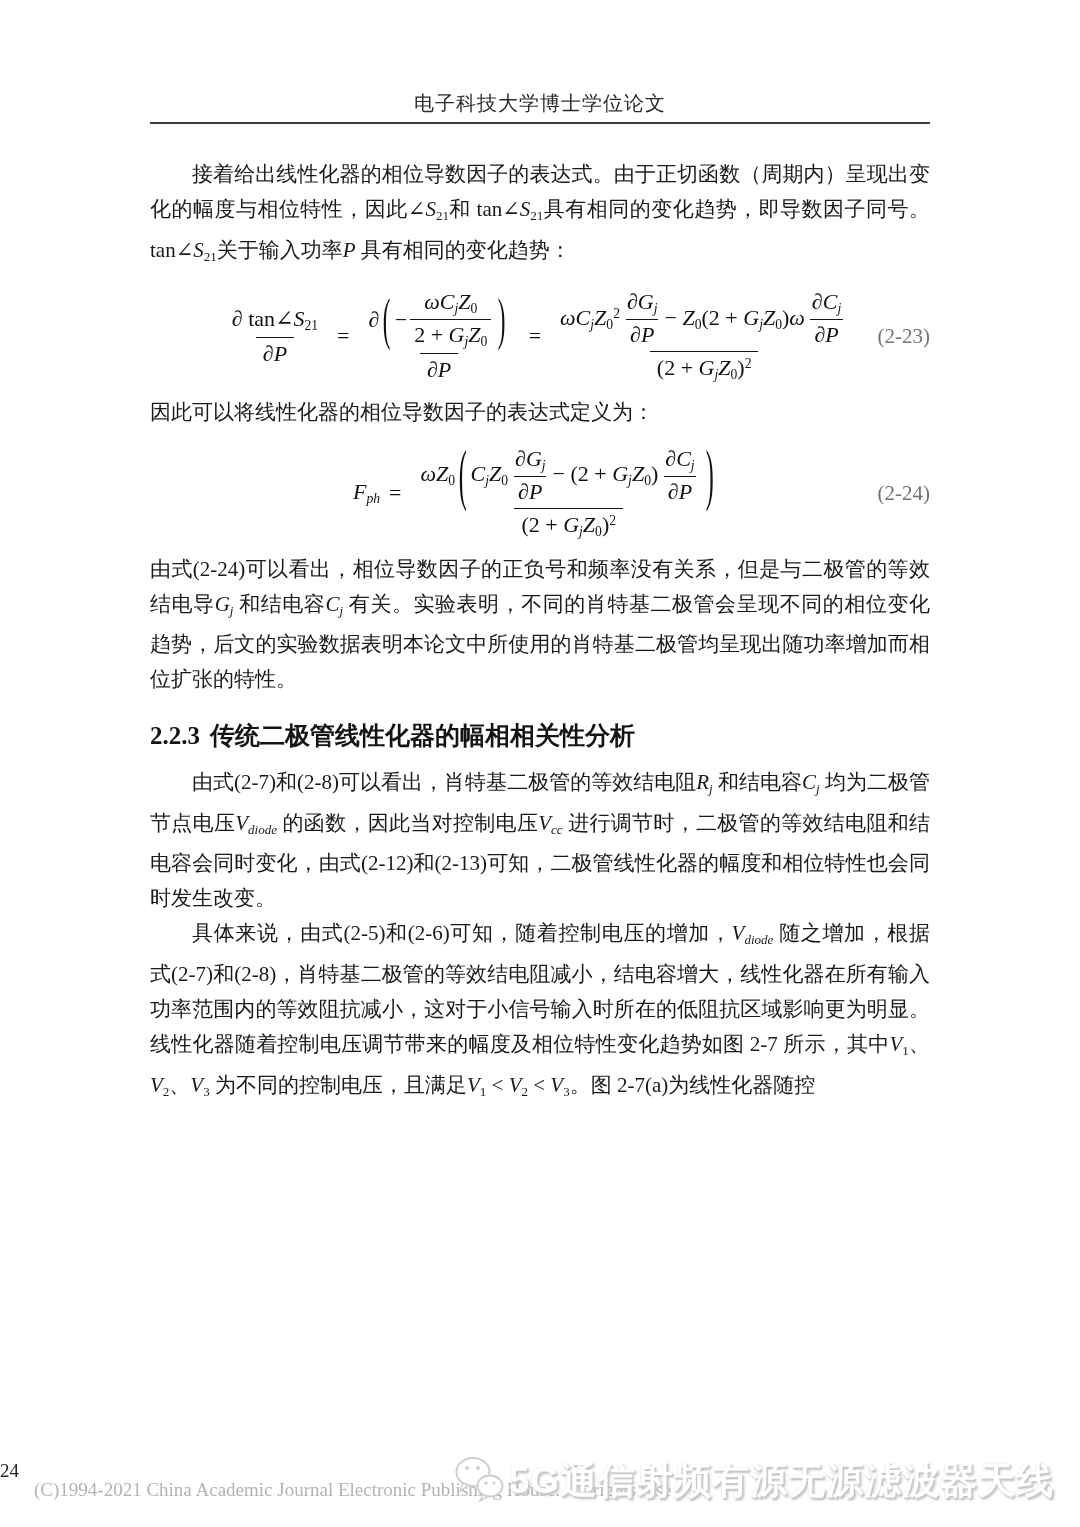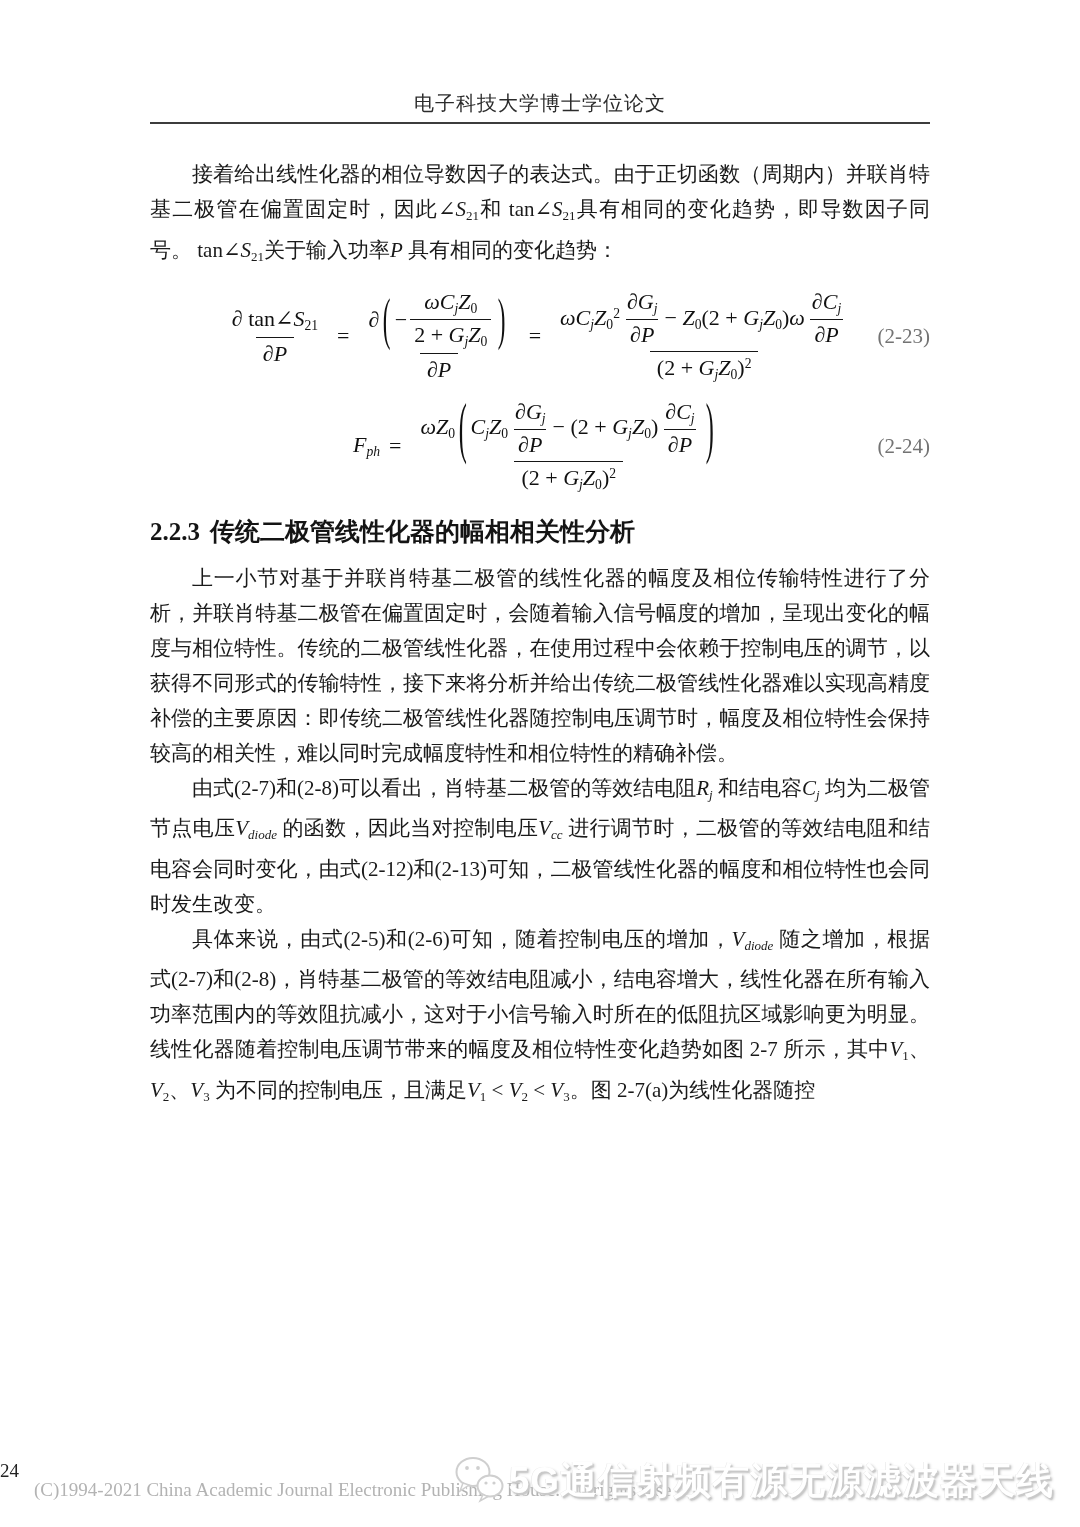--- a/index.html
+++ b/index.html
@@ -65,21 +65,21 @@
 
 <div class="page">
 
   <div class="header">
     <div class="header-title">电子科技大学博士学位论文</div>
     <div class="header-rule"></div>
   </div>
 
   <div class="content">
 
-    <p class="para indent"><span>接着给出线性化器的相位导数因子的表达式。由于正切函数（周期内）并联肖特基二极管在偏置固定时，因此</span><span>∠</span><span class="mi">S</span><span class="msub">21</span><span>和 tan∠</span><span class="mi">S</span><span class="msub">21</span><span>具有相同的变化趋势，即导数因子同号。 tan∠</span><span class="mi">S</span><span class="msub">21</span><span>关于输入功率</span><span class="mi">P</span><span> 具有相同的变化趋势：</span></p>
+    <p class="para indent"><span>接着给出线性化器的相位导数因子的表达式。由于正切函数（周期内）呈现出变化的幅度与相位特性，因此</span><span>∠</span><span class="mi">S</span><span class="msub">21</span><span>和 tan∠</span><span class="mi">S</span><span class="msub">21</span><span>具有相同的变化趋势，即导数因子同号。 tan∠</span><span class="mi">S</span><span class="msub">21</span><span>关于输入功率</span><span class="mi">P</span><span> 具有相同的变化趋势：</span></p>
 
     <div class="equation">
       <div class="eq-body">
         <span class="frac">
           <span class="fnum"><span>∂ tan∠</span><span class="mi">S</span><span class="msub">21</span></span>
           <span class="fden"><span>∂</span><span class="mi">P</span></span>
         </span>
         <span class="eqop">=</span>
         <span class="frac">
           <span class="fnum">
@@ -111,20 +111,21 @@
                 <span class="fden"><span>∂</span><span class="mi">P</span></span>
               </span>
             </span>
           </span>
           <span class="fden"><span>(2 + </span><span class="mi">G</span><span class="msub mi">j</span><span class="mi">Z</span><span class="msub">0</span><span>)</span><span class="msup">2</span></span>
         </span>
       </div>
       <span class="eqlabel">(2-23)</span>
     </div>
 
+    <p class="para"><span>因此可以将线性化器的相位导数因子的表达式定义为：</span></p>
 
     <div class="equation">
       <div class="eq-body">
         <span><span class="mi">F</span><span class="msub mi">ph</span></span>
         <span class="eqop">=</span>
         <span class="frac">
           <span class="fnum">
             <span class="eqrow">
               <span><span class="mi">ωZ</span><span class="msub">0</span></span>
               <span class="bp bp-l">(</span>
@@ -140,26 +141,26 @@
               </span>
               <span class="bp bp-l">)</span>
             </span>
           </span>
           <span class="fden"><span>(2 + </span><span class="mi">G</span><span class="msub mi">j</span><span class="mi">Z</span><span class="msub">0</span><span>)</span><span class="msup">2</span></span>
         </span>
       </div>
       <span class="eqlabel">(2-24)</span>
     </div>
 
+    <p class="para"><span>由式(2-24)可以看出，相位导数因子的正负号和频率没有关系，但是与二极管的等效结电导</span><span class="mi">G</span><span class="msub mi">j</span><span> 和结电容</span><span class="mi">C</span><span class="msub mi">j</span><span> 有关。实验表明，不同的肖特基二极管会呈现不同的相位变化趋势，后文的实验数据表明本论文中所使用的肖特基二极管均呈现出随功率增加而相位扩张的特性。</span></p>
 
     <h3 class="heading">
       <span class="hnum">2.2.3</span><span>传统二极管线性化器的幅相相关性分析</span>
     </h3>
 
-    <p class="para indent"><span>上一小节对基于并联肖特基二极管的线性化器的幅度及相位传输特性进行了分析，并联肖特基二极管在偏置固定时，会随着输入信号幅度的增加，呈现出变化的幅度与相位特性。传统的二极管线性化器，在使用过程中会依赖于控制电压的调节，以获得不同形式的传输特性，接下来将分析并给出传统二极管线性化器难以实现高精度补偿的主要原因：即传统二极管线性化器随控制电压调节时，幅度及相位特性会保持较高的相关性，难以同时完成幅度特性和相位特性的精确补偿。</span></p>
     <p class="para indent"><span>由式(2-7)和(2-8)可以看出，肖特基二极管的等效结电阻</span><span class="mi">R</span><span class="msub mi">j</span><span> 和结电容</span><span class="mi">C</span><span class="msub mi">j</span><span> 均为二极管节点电压</span><span class="mi">V</span><span class="msub mi">diode</span><span> 的函数，因此当对控制电压</span><span class="mi">V</span><span class="msub mi">cc</span><span> 进行调节时，二极管的等效结电阻和结电容会同时变化，由式(2-12)和(2-13)可知，二极管线性化器的幅度和相位特性也会同时发生改变。</span></p>
     <p class="para indent"><span>具体来说，由式(2-5)和(2-6)可知，随着控制电压的增加，</span><span class="mi">V</span><span class="msub mi">diode</span><span> 随之增加，根据式(2-7)和(2-8)，肖特基二极管的等效结电阻减小，结电容增大，线性化器在所有输入功率范围内的等效阻抗减小，这对于小信号输入时所在的低阻抗区域影响更为明显。线性化器随着控制电压调节带来的幅度及相位特性变化趋势如图 2-7 所示，其中</span><span class="mi">V</span><span class="msub">1</span><span>、</span><span class="mi">V</span><span class="msub">2</span><span>、</span><span class="mi">V</span><span class="msub">3</span><span> 为不同的控制电压，且满足</span><span class="mi">V</span><span class="msub">1</span><span> &lt; </span><span class="mi">V</span><span class="msub">2</span><span> &lt; </span><span class="mi">V</span><span class="msub">3</span><span>。图 2-7(a)为线性化器随控</span></p>
 
   </div>
 
   <div class="pagenum">24</div>
   <div class="copyright">(C)1994-2021 China Academic Journal Electronic Publishing House. All rights rese</div>
 
   <div class="watermark">
     <span class="wechat-icon">

